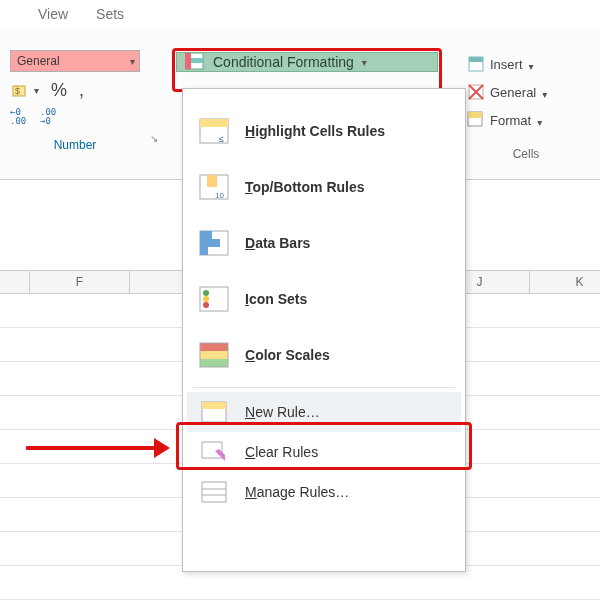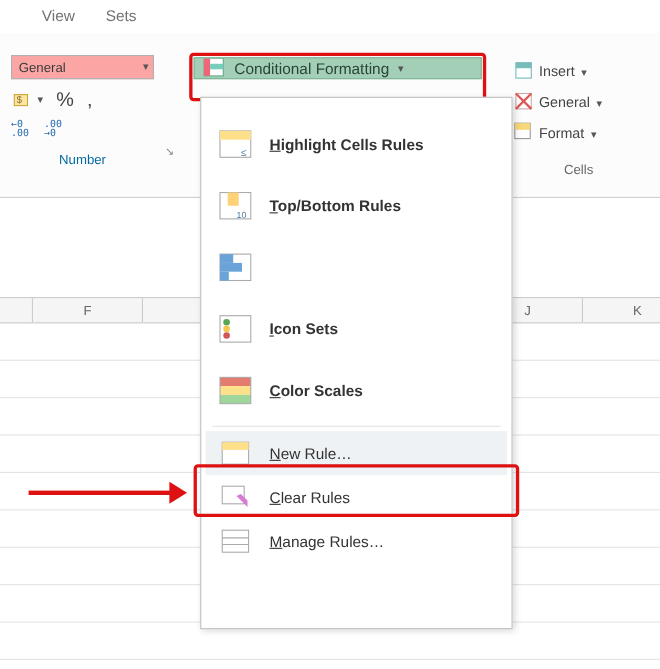--- a/index.html
+++ b/index.html
@@ -354,20 +354,21 @@
 
   <div class="cf-item sub">
     <span class="ico">
       <svg width="30" height="26">
           <rect x="1" y="1" width="28" height="24" fill="#fff" stroke="#aaa"></rect>
           <rect x="1" y="1" width="12" height="8" fill="#6aa3d8"></rect>
           <rect x="1" y="9" width="20" height="8" fill="#6aa3d8"></rect>
           <rect x="1" y="17" width="8" height="8" fill="#6aa3d8"></rect>
         </svg>
     </span>
+    <span class="lbl"><b><span class="ul">D</span>ata Bars</b></span>
   </div>
 
   <div class="cf-item sub">
     <span class="ico">
       <svg width="30" height="26">
           <rect x="1" y="1" width="28" height="24" fill="#fff" stroke="#aaa"></rect>
           <circle cx="7" cy="7" r="3" fill="#5aa657"></circle>
           <circle cx="7" cy="13" r="3" fill="#f2c94c"></circle>
           <circle cx="7" cy="19" r="3" fill="#d15656"></circle>
         </svg>

